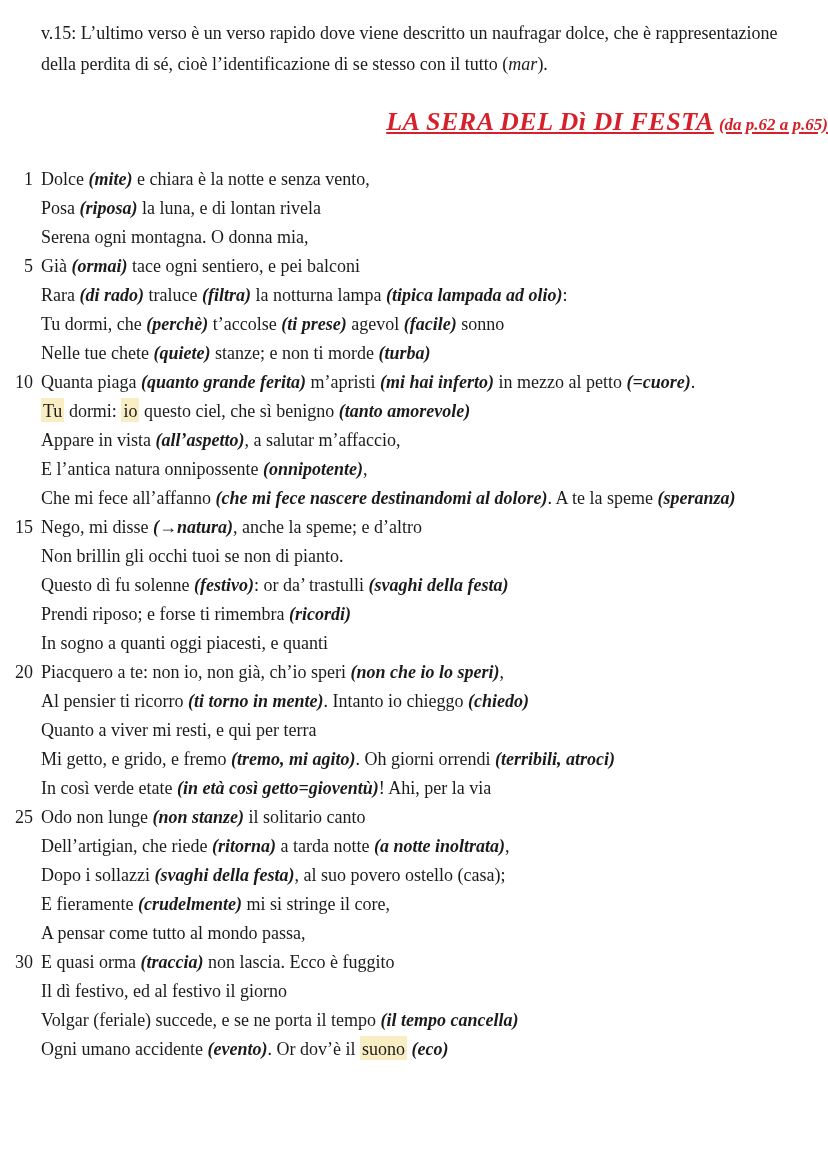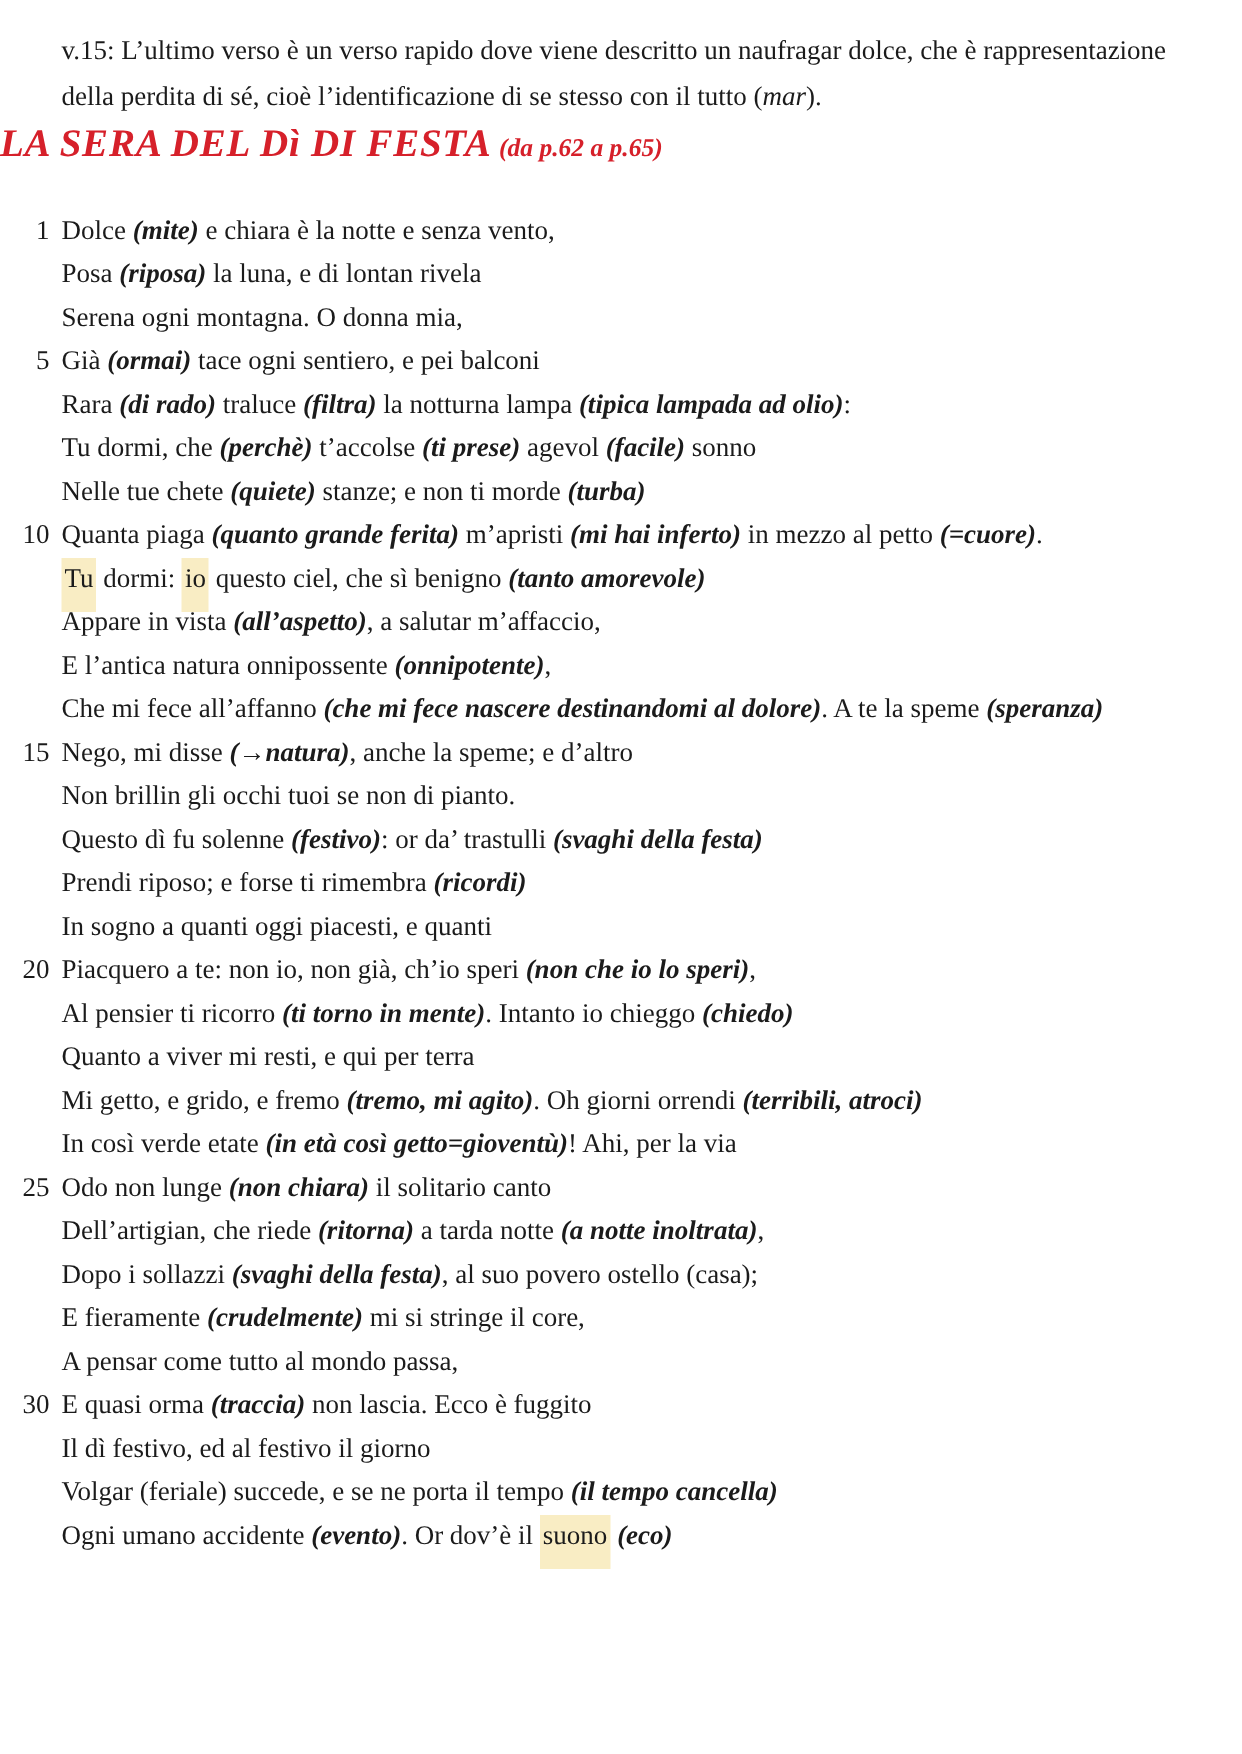--- a/index.html
+++ b/index.html
@@ -12,25 +12,27 @@
     width:828px;height:1169px;overflow:hidden;background:#ffffff;color:var(--ink);
     font-family:"Liberation Serif","DejaVu Serif",serif;
   }
   .page{position:relative;width:828px;height:1169px;}
   .intro{
     margin:18px 30px 0 41px;
     font-size:18px;line-height:31px;
   }
   .intro-line{white-space:nowrap;}
   .poem-title{
-    text-align:left;
+    margin-top:26px;
+    text-align:right;
     color:var(--red);
     font-style:italic;font-weight:bold;
     font-size:26px;line-height:32px;
     letter-spacing:0.5px;
+    text-decoration:underline;
   }
   .poem-title .title-range{
     font-size:17px;letter-spacing:0;
     margin-left:5px;
   }
   .poem{margin-top:24px;}
   .vline{
     position:relative;
     padding-left:41px;
     font-size:18px;line-height:29px;height:29px;
@@ -38,21 +40,21 @@
   }
   .vnum{
     position:absolute;left:0;top:0;width:33px;
     text-align:right;
   }
   .seg-n{font-style:normal;font-weight:normal;}
   .seg-b{font-style:italic;font-weight:bold;}
   .seg-i{font-style:italic;}
   .seg-hl{
     background:var(--hl);
-    padding:3px 2px 13px 2px;
+    padding:3px 2px 1px 2px;
   }
 </style>
 </head>
 <body style="color: rgb(27, 27, 27);">
 
 <div class="page">
 
   <div class="intro">
       <div class="intro-line"><span class="seg-n">v.15: L’ultimo verso è un verso rapido dove viene descritto un naufragar dolce, che è rappresentazione</span></div>
       <div class="intro-line"><span class="seg-n">della perdita di sé, cioè l’identificazione di se stesso con il tutto (</span><span class="seg-i">mar</span><span class="seg-n">).</span></div>
@@ -78,21 +80,21 @@
       <div class="vline"><span class="vnum">15</span><span class="vtext"><span class="seg-n">Nego, mi disse </span><span class="seg-b">(→natura)</span><span class="seg-n">, anche la speme; e d’altro</span></span></div>
       <div class="vline"><span class="vnum"></span><span class="vtext"><span class="seg-n">Non brillin gli occhi tuoi se non di pianto.</span></span></div>
       <div class="vline"><span class="vnum"></span><span class="vtext"><span class="seg-n">Questo dì fu solenne </span><span class="seg-b">(festivo)</span><span class="seg-n">: or da’ trastulli </span><span class="seg-b">(svaghi della festa)</span></span></div>
       <div class="vline"><span class="vnum"></span><span class="vtext"><span class="seg-n">Prendi riposo; e forse ti rimembra </span><span class="seg-b">(ricordi)</span></span></div>
       <div class="vline"><span class="vnum"></span><span class="vtext"><span class="seg-n">In sogno a quanti oggi piacesti, e quanti</span></span></div>
       <div class="vline"><span class="vnum">20</span><span class="vtext"><span class="seg-n">Piacquero a te: non io, non già, ch’io speri </span><span class="seg-b">(non che io lo speri)</span><span class="seg-n">,</span></span></div>
       <div class="vline"><span class="vnum"></span><span class="vtext"><span class="seg-n">Al pensier ti ricorro </span><span class="seg-b">(ti torno in mente)</span><span class="seg-n">. Intanto io chieggo </span><span class="seg-b">(chiedo)</span></span></div>
       <div class="vline"><span class="vnum"></span><span class="vtext"><span class="seg-n">Quanto a viver mi resti, e qui per terra</span></span></div>
       <div class="vline"><span class="vnum"></span><span class="vtext"><span class="seg-n">Mi getto, e grido, e fremo </span><span class="seg-b">(tremo, mi agito)</span><span class="seg-n">. Oh giorni orrendi </span><span class="seg-b">(terribili, atroci)</span></span></div>
       <div class="vline"><span class="vnum"></span><span class="vtext"><span class="seg-n">In così verde etate </span><span class="seg-b">(in età così getto=gioventù)</span><span class="seg-n">! Ahi, per la via</span></span></div>
-      <div class="vline"><span class="vnum">25</span><span class="vtext"><span class="seg-n">Odo non lunge </span><span class="seg-b">(non chiara)</span><span class="seg-n"> il solitario canto</span></span></div>
+      <div class="vline"><span class="vnum">25</span><span class="vtext"><span class="seg-n">Odo non lunge </span><span class="seg-b">(non stanze)</span><span class="seg-n"> il solitario canto</span></span></div>
       <div class="vline"><span class="vnum"></span><span class="vtext"><span class="seg-n">Dell’artigian, che riede </span><span class="seg-b">(ritorna)</span><span class="seg-n"> a tarda notte </span><span class="seg-b">(a notte inoltrata)</span><span class="seg-n">,</span></span></div>
       <div class="vline"><span class="vnum"></span><span class="vtext"><span class="seg-n">Dopo i sollazzi </span><span class="seg-b">(svaghi della festa)</span><span class="seg-n">, al suo povero ostello (casa);</span></span></div>
       <div class="vline"><span class="vnum"></span><span class="vtext"><span class="seg-n">E fieramente </span><span class="seg-b">(crudelmente)</span><span class="seg-n"> mi si stringe il core,</span></span></div>
       <div class="vline"><span class="vnum"></span><span class="vtext"><span class="seg-n">A pensar come tutto al mondo passa,</span></span></div>
       <div class="vline"><span class="vnum">30</span><span class="vtext"><span class="seg-n">E quasi orma </span><span class="seg-b">(traccia)</span><span class="seg-n"> non lascia. Ecco è fuggito</span></span></div>
       <div class="vline"><span class="vnum"></span><span class="vtext"><span class="seg-n">Il dì festivo, ed al festivo il giorno</span></span></div>
       <div class="vline"><span class="vnum"></span><span class="vtext"><span class="seg-n">Volgar (feriale) succede, e se ne porta il tempo </span><span class="seg-b">(il tempo cancella)</span></span></div>
       <div class="vline"><span class="vnum"></span><span class="vtext"><span class="seg-n">Ogni umano accidente </span><span class="seg-b">(evento)</span><span class="seg-n">. Or dov’è il </span><span class="seg-hl">suono</span><span class="seg-n"> </span><span class="seg-b">(eco)</span></span></div>
     </div>
 

